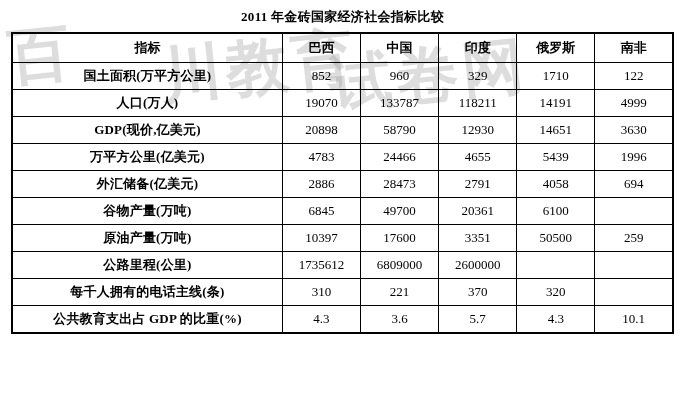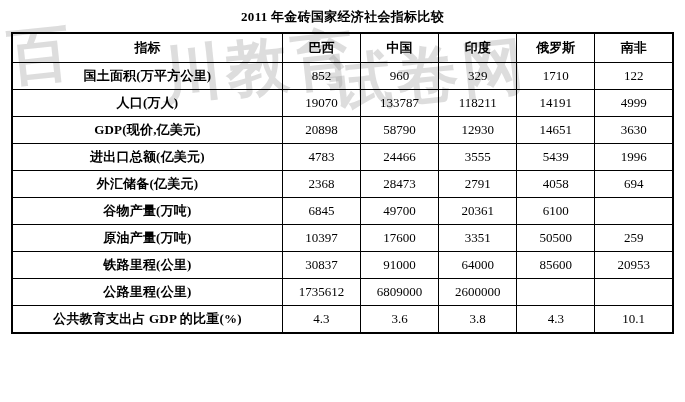--- a/index.html
+++ b/index.html
@@ -155,30 +155,30 @@
         </tr>
         <tr>
           <td class="label">GDP(现价,亿美元)</td>
           <td class="num">20898</td>
           <td class="num">58790</td>
           <td class="num">12930</td>
           <td class="num">14651</td>
           <td class="num">3630</td>
         </tr>
         <tr>
-          <td class="label">进出口总额(亿美元)</td>
+          <td class="label">万平方公里(亿美元)</td>
           <td class="num">4783</td>
           <td class="num">24466</td>
-          <td class="num">3555</td>
+          <td class="num">4655</td>
           <td class="num">5439</td>
           <td class="num">1996</td>
         </tr>
         <tr>
           <td class="label">外汇储备(亿美元)</td>
-          <td class="num">2368</td>
+          <td class="num">2886</td>
           <td class="num">28473</td>
           <td class="num">2791</td>
           <td class="num">4058</td>
           <td class="num">694</td>
         </tr>
         <tr>
           <td class="label">谷物产量(万吨)</td>
           <td class="num">6845</td>
           <td class="num">49700</td>
           <td class="num">20361</td>
@@ -187,39 +187,39 @@
         </tr>
         <tr>
           <td class="label">原油产量(万吨)</td>
           <td class="num">10397</td>
           <td class="num">17600</td>
           <td class="num">3351</td>
           <td class="num">50500</td>
           <td class="num">259</td>
         </tr>
         <tr>
-          <td class="label">铁路里程(公里)</td>
-          <td class="num">30837</td>
-          <td class="num">91000</td>
-          <td class="num">64000</td>
-          <td class="num">85600</td>
-          <td class="num">20953</td>
-        </tr>
-        <tr>
           <td class="label">公路里程(公里)</td>
           <td class="num">1735612</td>
           <td class="num">6809000</td>
           <td class="num">2600000</td>
           <td class="num"></td>
           <td class="num"></td>
         </tr>
         <tr>
+          <td class="label">每千人拥有的电话主线(条)</td>
+          <td class="num">310</td>
+          <td class="num">221</td>
+          <td class="num">370</td>
+          <td class="num">320</td>
+          <td class="num"></td>
+        </tr>
+        <tr>
           <td class="label">公共教育支出占 GDP 的比重(%)</td>
           <td class="num">4.3</td>
           <td class="num">3.6</td>
-          <td class="num">3.8</td>
+          <td class="num">5.7</td>
           <td class="num">4.3</td>
           <td class="num">10.1</td>
         </tr>
       </tbody>
     </table>
   </div>
 </div>
 
 </body></html>

